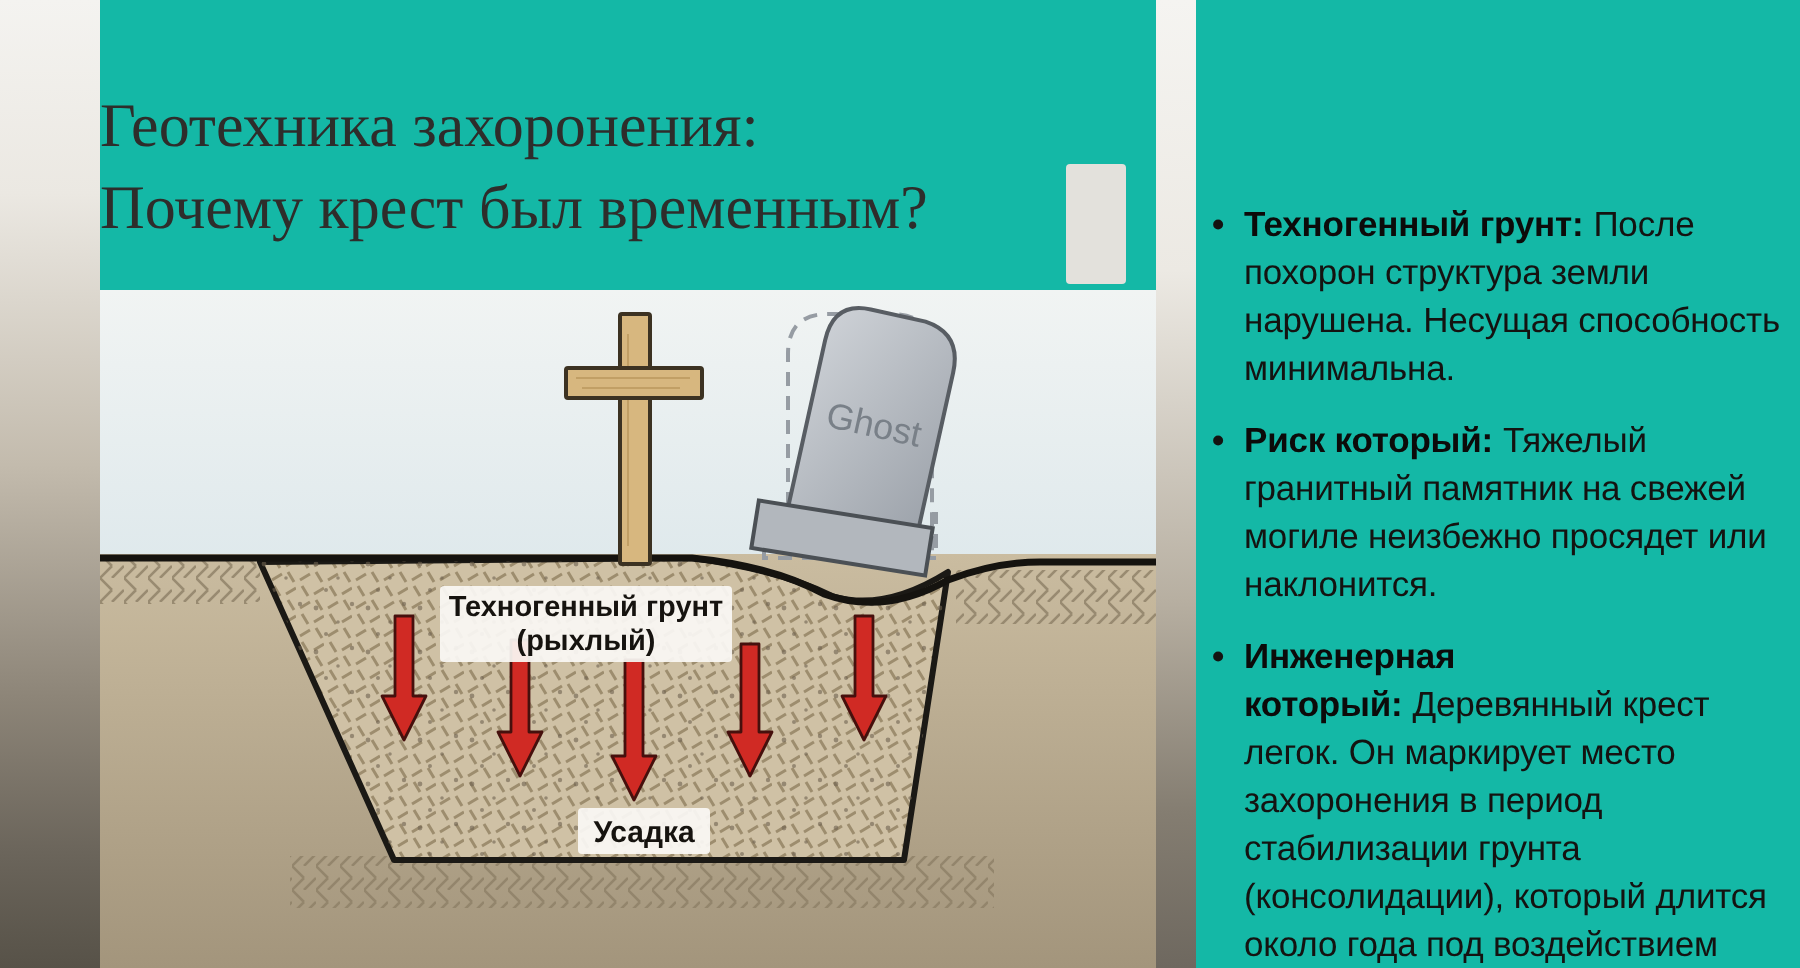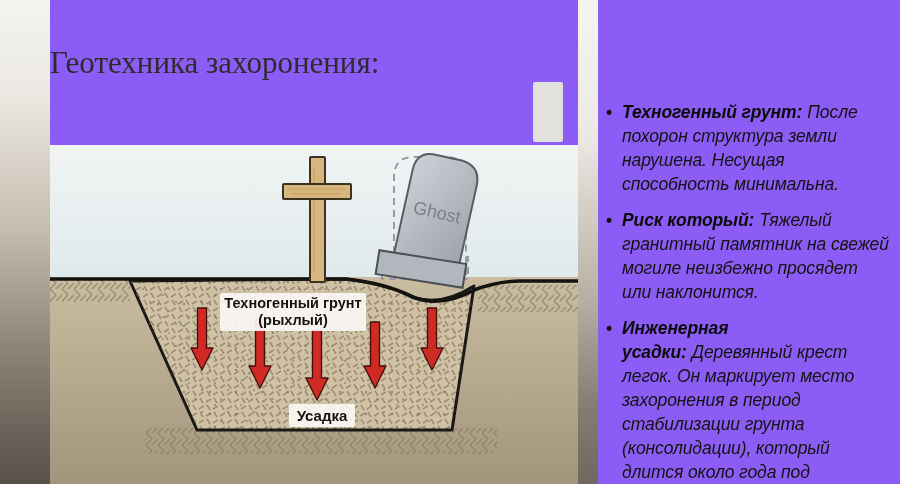--- a/index.html
+++ b/index.html
@@ -1,21 +1,21 @@
 <!DOCTYPE html>
 <html><head>
 <meta charset="utf-8">
 <style>
   html,body{margin:0;padding:0;}
   body{
     width:900px;height:484px;overflow:hidden;
     background:#f5f4f1;
     font-family:"Liberation Sans", sans-serif;
   }
-  .stage{position:relative;width:900px;height:484px;overflow:hidden;background:#8b5cf6;}
+  .stage{position:relative;width:900px;height:484px;overflow:hidden;background:#14b8a6;}
 
   
   .edge-left{
     position:absolute;left:0;top:0;width:50px;height:484px;
     background:linear-gradient(180deg,#f4f3f0 0%,#ebe8e2 20%,#c3bbad 48%,#8d8578 72%,#6b655b 88%,#575248 100%);
   }
   .edge-seam{
     position:absolute;left:578px;top:0;width:20px;height:484px;
     background:linear-gradient(180deg,#f5f4f1 0%,#ece9e3 28%,#b7afa1 62%,#847d71 84%,#6e685f 100%);
   }
@@ -37,34 +37,35 @@
   .diag-label{font-family:"Liberation Sans", sans-serif;font-weight:bold;fill:#16130f;}
 
   
   .panel{
     position:absolute;left:598px;top:0;width:302px;height:484px;
     padding:100px 10px 0 8px;box-sizing:border-box;
     color:#141311;font-size:17.5px;line-height:24px;letter-spacing:-0.1px;
   }
   .bullet-item{display:flex;margin-bottom:12px;}
   .bullet-dot{width:16px;flex:0 0 16px;font-weight:bold;}
-  .bullet-body{flex:1;max-width:278px;font-style:italic;}
+  .bullet-body{flex:1;max-width:278px;}
   .bullet-body b{margin-right:5px;color:#0c0b0a;}
 </style>
 </head>
 <body>
 
 <div class="stage">
 
   <div class="edge-left"></div>
   <div class="edge-seam"></div>
   <div class="title-artifact"></div>
 
   <div class="title">
     <div>Геотехника захоронения:</div>
+    <div>Почему крест был временным?</div>
   </div>
 
   <div class="diagram">
     <svg width="528" height="339" viewBox="0 0 528 339" xmlns="http://www.w3.org/2000/svg">
       <defs>
         <linearGradient id="skyG" x1="0" y1="0" x2="0" y2="1">
           <stop offset="0" stop-color="#f1f4f3"></stop>
           <stop offset="1" stop-color="#dfe9ec"></stop>
         </linearGradient>
         <linearGradient id="soilG" x1="0" y1="0" x2="0" y2="1">
@@ -153,17 +154,17 @@
     <div class="bullet-item">
       <span class="bullet-dot">•</span>
       <span class="bullet-body"><b>Техногенный грунт:</b><span>После похорон структура земли нарушена. Несущая способность минимальна.</span></span>
     </div>
     <div class="bullet-item">
       <span class="bullet-dot">•</span>
       <span class="bullet-body"><b>Риск который:</b><span>Тяжелый гранитный памятник на свежей могиле неизбежно просядет или наклонится.</span></span>
     </div>
     <div class="bullet-item">
       <span class="bullet-dot">•</span>
-      <span class="bullet-body"><b>Инженерная усадки:</b><span>Деревянный крест легок. Он маркирует место захоронения в период стабилизации грунта (консолидации), который длится около года под воздействием осадков и гравитации.</span></span>
+      <span class="bullet-body"><b>Инженерная который:</b><span>Деревянный крест легок. Он маркирует место захоронения в период стабилизации грунта (консолидации), который длится около года под воздействием осадков и гравитации.</span></span>
     </div>
   </div>
 
 </div>
 
 </body></html>

